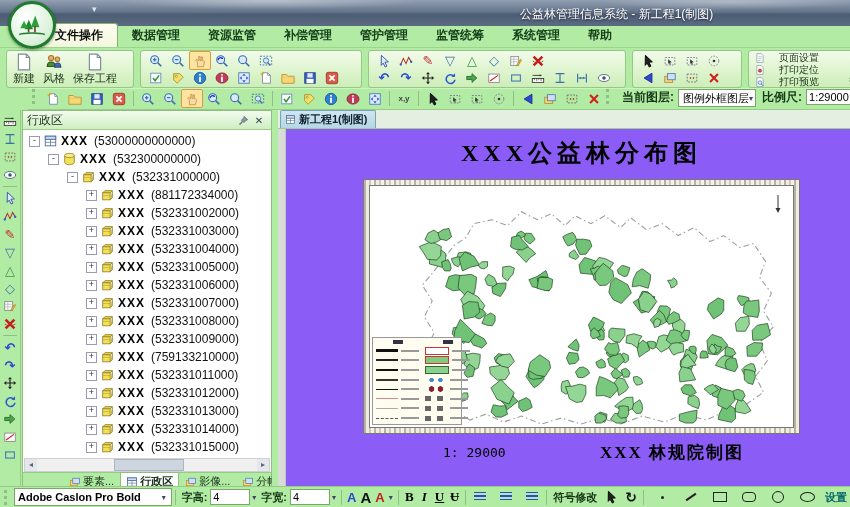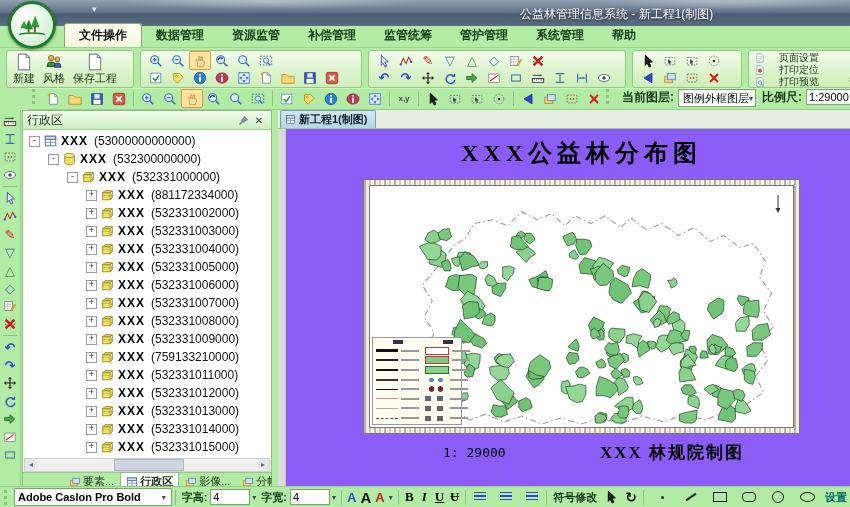--- a/index.html
+++ b/index.html
@@ -13,21 +13,21 @@
     background:radial-gradient(ellipse at center,rgba(255,255,255,.35),rgba(255,255,255,0) 70%);}
   .titlebar .shine2{position:absolute;left:600px;top:-6px;width:260px;height:16px;border-radius:50%;
     background:radial-gradient(ellipse at center,rgba(255,255,255,.3),rgba(255,255,255,0) 70%);}
   .wtitle{position:absolute;left:520px;top:6px;color:#fff;font-size:12px;text-shadow:0 1px 2px #223;}
   .qacaret{position:absolute;left:92px;top:4px;color:#dfe6ee;font-size:9px;}
   .logo{position:absolute;left:8px;top:1px;width:42px;height:42px;border-radius:50%;
     background:radial-gradient(circle at 35% 30%,#ffffff,#dff3df 60%,#bfe3bf);
     border:3px solid #1f7a2d;box-shadow:0 1px 3px rgba(0,0,0,.4);z-index:30;display:flex;align-items:center;justify-content:center;}
   
   .menubar{position:absolute;left:0;top:26px;width:850px;height:22px;background:#b2eba4;
-    border-bottom:1px solid #9cd68c;display:flex;align-items:flex-end;padding-left:64px;box-sizing:border-box;}
+    border-bottom:1px solid #9cd68c;display:flex;align-items:flex-end;padding-left:40px;box-sizing:border-box;}
   .mtab{padding:3px 14px 3px 14px;font-weight:bold;color:#17401a;cursor:default;font-size:12px;}
   .mtab.active{background:linear-gradient(#fffef2,#f2f7dd);border:1px solid #86b06a;border-bottom:none;
     border-radius:3px 3px 0 0;color:#111;}
   
   .ribbon{position:absolute;left:0;top:48px;width:850px;height:40px;background:#b2eba4;display:flex;gap:6px;padding:2px 0 0 6px;box-sizing:border-box;}
   .rgrp{border:1px solid #94c884;border-radius:3px;background:linear-gradient(#f2fbea,#d8f2c6 70%,#cdeeb9);
     height:34px;padding:1px 4px;box-sizing:content-box;position:relative;flex:0 0 auto;}
   .g1{display:flex;align-items:center;gap:4px;width:118px;}
   .bigbtn{display:flex;flex-direction:column;align-items:center;justify-content:center;padding:0 2px;cursor:default;}
   .bigbtn .isvg{width:18px;height:18px;}
@@ -362,22 +362,22 @@
         <rect x="18" y="17" width="1.6" height="6" fill="#6a4a20"></rect>
       <path d="M4 25c4-2 20-2 24 0" fill="none" stroke="#1f7a2d" stroke-width="1.5"></path>
     </svg>
   </div>
 
   <div class="menubar">
     <span class="mtab active">文件操作</span>
     <span class="mtab">数据管理</span>
     <span class="mtab">资源监管</span>
     <span class="mtab">补偿管理</span>
+    <span class="mtab">管护管理</span>
     <span class="mtab">监管统筹</span>
-    <span class="mtab">管护管理</span>
     <span class="mtab">系统管理</span>
     <span class="mtab">帮助</span>
   </div>
 
   <div class="ribbon">
     <div class="rgrp g1">
       <span class="bigbtn">
         <svg class="isvg" viewBox="0 0 16 16">
             <use href="#pg"></use>
           </svg>

